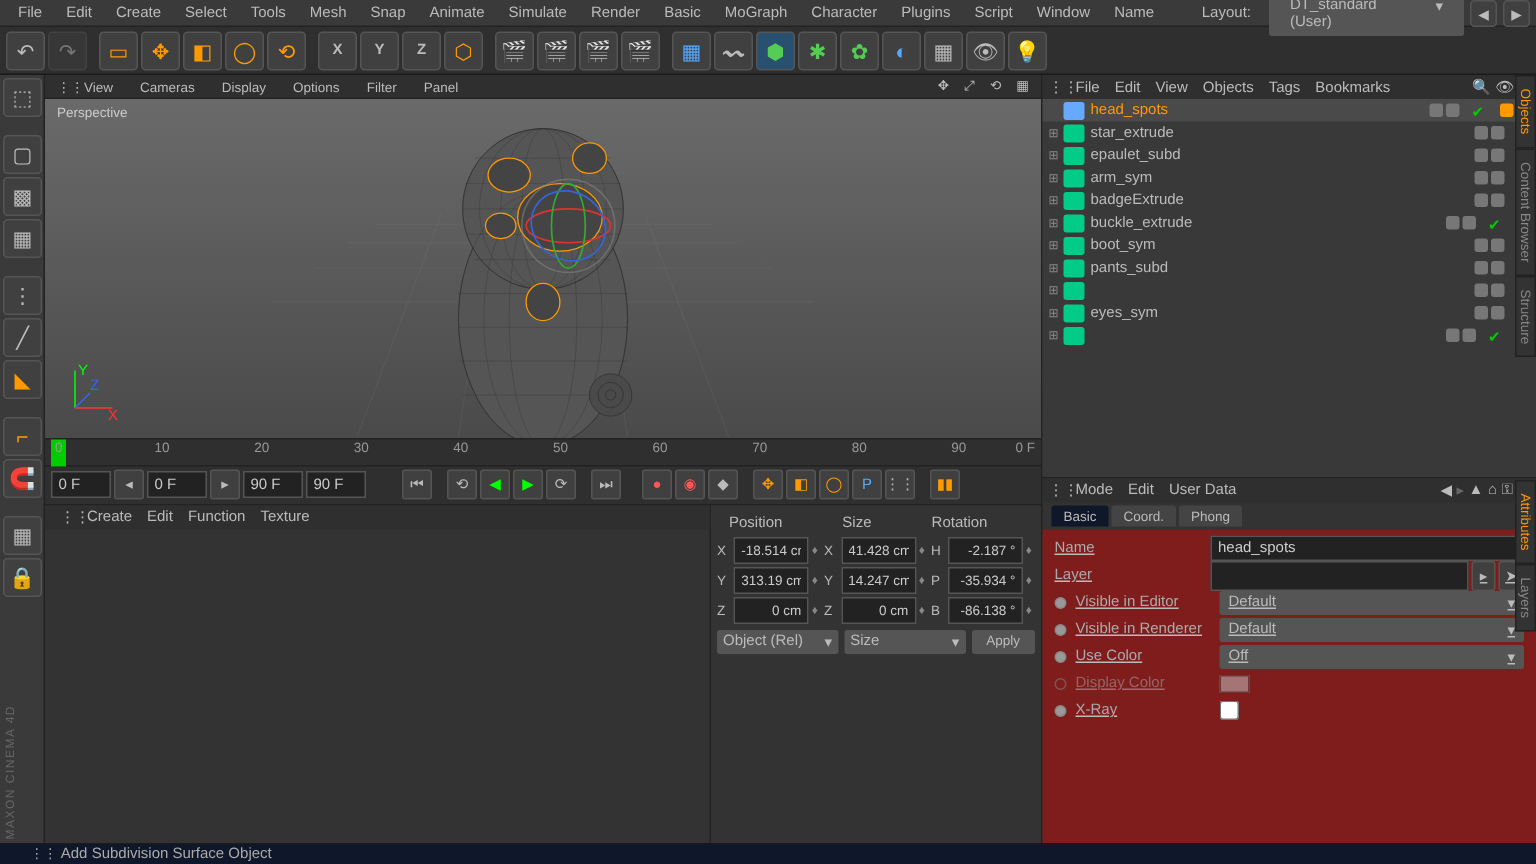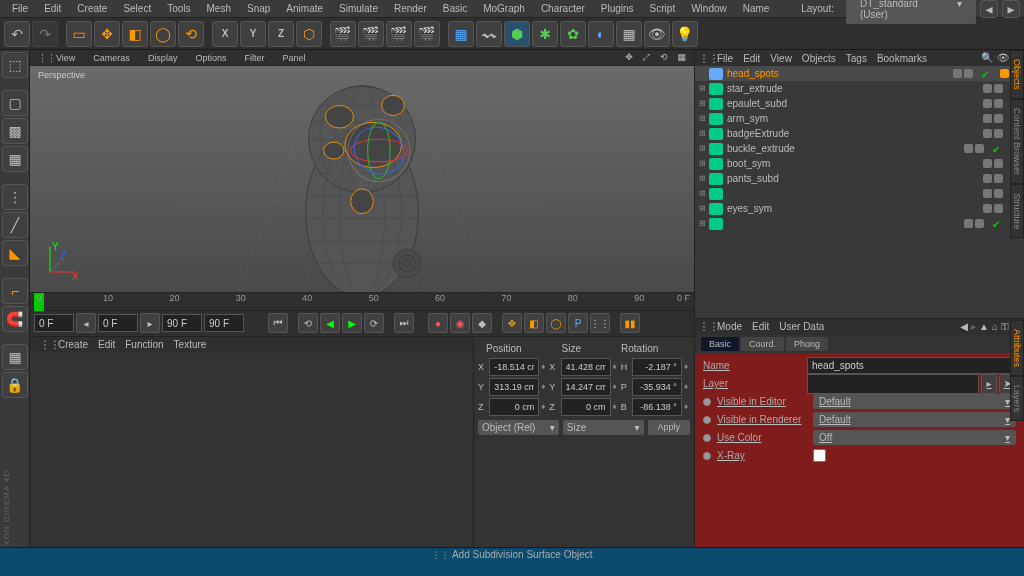--- a/index.html
+++ b/index.html
@@ -69,21 +69,21 @@
 .attr-tab { padding:2px 8px; background:#444; border-radius:2px 2px 0 0; font-size:9px; }
 .attr-tab.active { background:#0f172a; }
 .attr-sec { padding:2px 8px; background:#3a3a3a; font-weight:bold; font-size:10px; }
 .attr-body { flex:1; padding:4px 8px; background:#7f1d1d;text-decoration:underline; }
 .attr-row { display:flex; align-items:center; height:18px; gap:4px; }
 .attr-row .albl { width:100px; font-size:10px; color:#aaa; }
 .attr-row .albl::after { content:""; }
 .attr-row .aval { flex:1; }
 .attr-row .dd { background:#555; padding:2px 6px; border-radius:2px; font-size:9px; display:flex; justify-content:space-between; }
 .attr-row input[type=text] { background:#222; border:1px solid #555; color:#ccc; padding:2px 4px; width:100%; font-size:10px; }
-.statusbar { position:absolute; bottom:0; left:0; right:0; height:29px; background:#0c4a6e; padding:1px 20px; font-size:9px; color:#aaa; border-top:1px solid #1a1a1a;text-align:center; }
+.statusbar { position:absolute; bottom:0; left:0; right:0; height:14px; background:#0f172a; padding:1px 20px; font-size:9px; color:#aaa; border-top:1px solid #1a1a1a; }
 .side-tabs { position:absolute; right:0; top:50px; width:14px; display:flex; flex-direction:column; }
 .side-tab { writing-mode:vertical-rl; padding:8px 1px; background:#333; border:1px solid #222; font-size:9px; color:#888; }
 .side-tab.active { color:#f90; }
 .logo { position:absolute; bottom:16px; left:2px; writing-mode:vertical-rl; transform:rotate(180deg); font-size:8px; color:#666; letter-spacing:1px; }
 .radio { width:8px; height:8px; border-radius:50%; border:1px solid #888; display:inline-block; margin-right:2px; }
 .radio.on { background:#999; }
 </style>
 </head>
 <body>
 
@@ -578,20 +578,25 @@
             </div>
         </div>
         <div class="attr-row">
           <span class="radio on"></span>
           <span class="albl" style="width:92px">Use Color</span>
           <div class="aval dd">
               <span>Off</span>
               <span>▾</span>
             </div>
         </div>
+        <div class="attr-row" style="opacity:.5">
+          <span class="radio"></span>
+          <span class="albl" style="width:92px">Display Color</span>
+          <div style="width:20px;height:12px;background:#ccc;border:1px solid #555"></div>
+        </div>
         <div class="attr-row">
           <span class="radio on"></span>
           <span class="albl" style="width:92px">X-Ray</span>
           <input type="checkbox" style="">
         </div>
       </div>
     </div>
   </div>
 </div>
 

